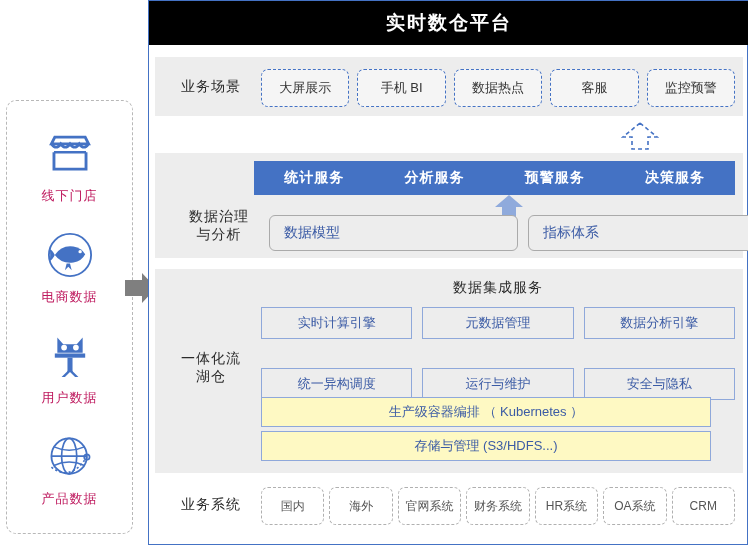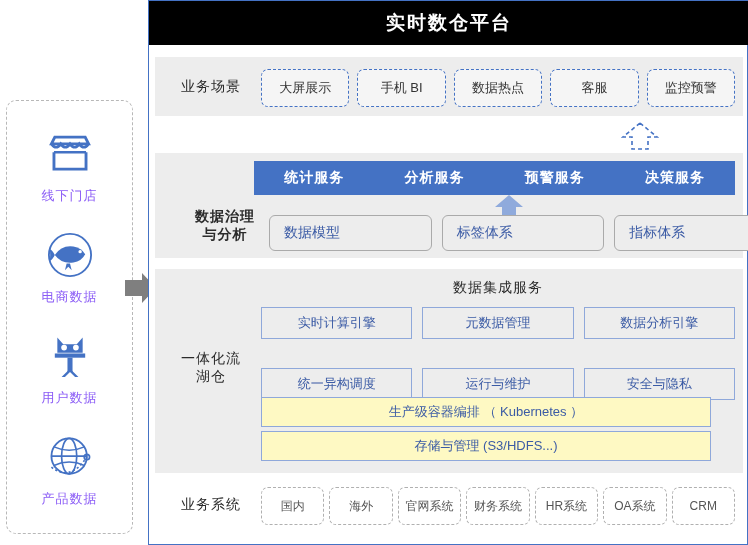--- a/index.html
+++ b/index.html
@@ -17,21 +17,21 @@
     width: 127px; height: 434px;
     border: 1px dashed #b8b8b8;
     border-radius: 10px;
     background: #ffffff;
     display: flex; flex-direction: column;
     align-items: center; justify-content: space-around;
     padding: 14px 0;
   }
   .source-item { display: flex; flex-direction: column; align-items: center; gap: 6px; }
   .source-icon { width: 54px; height: 54px; display: block; }
-  .source-label { font-size: 13px; color: #8b5cf6; letter-spacing: 1px; }
+  .source-label { font-size: 13px; color: #be185d; letter-spacing: 1px; }
 
   
   #feed-arrow { position: absolute; left: 125px; top: 271px; width: 32px; height: 34px; }
 
   
   #panel {
     position: absolute; left: 148px; top: 0px;
     width: 600px; height: 545px;
     border: 1px solid #4472C4;
     background: #ffffff;
@@ -52,21 +52,21 @@
   #band-governance { top: 152px; height: 105px; }
   #band-lakehouse  { top: 268px; height: 204px; }
 
   
   .row-label {
     position: absolute;
     font-size: 14px; color: #2b2b2b; line-height: 18px;
     text-align: center; letter-spacing: 1px;
   }
   #label-scenarios  { left: 14px; top: 76px;  width: 96px; }
-  #label-governance { left: 28px; top: 206px; width: 96px; font-weight: bold; }
+  #label-governance { left: 22px; top: 206px; width: 96px; }
   #label-lakehouse  { left: 14px; top: 348px; width: 96px; }
   #label-systems    { left: 14px; top: 494px; width: 96px; }
 
   
   #scenarios {
     position: absolute; left: 112px; top: 68px; width: 474px; height: 38px;
     display: flex; gap: 8px;
   }
   .pill-scenario {
     flex: 1;
@@ -242,21 +242,20 @@
       <div class="box-service">预警服务</div>
       <div class="box-service">决策服务</div>
     </div>
 
     <svg class="riser-solid" id="riser-stat" viewBox="0 0 30 22">
       <path d="M15 0 L29 12 L22 12 L22 22 L8 22 L8 12 L1 12 Z" fill="#8FAADC"></path>
     </svg>
 
     <div id="governance">
       <div class="box-asset">数据模型</div>
-      <div class="box-asset">标签体系</div>
       <div class="box-asset">指标体系</div>
     </div>
 
     <div class="band" id="band-lakehouse"></div>
     <div class="row-label" id="label-lakehouse">
       <div>一体化流</div>
       <div>湖仓</div>
     </div>
     <div id="integration-title">数据集成服务</div>
 

